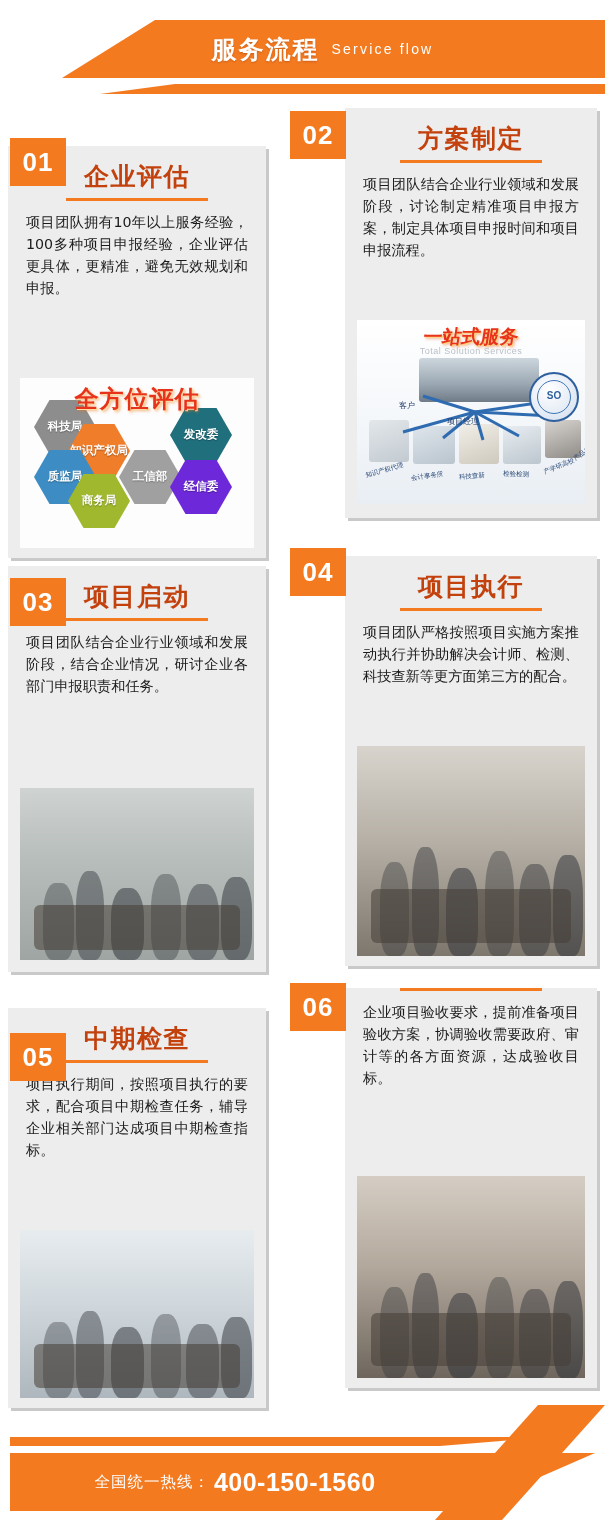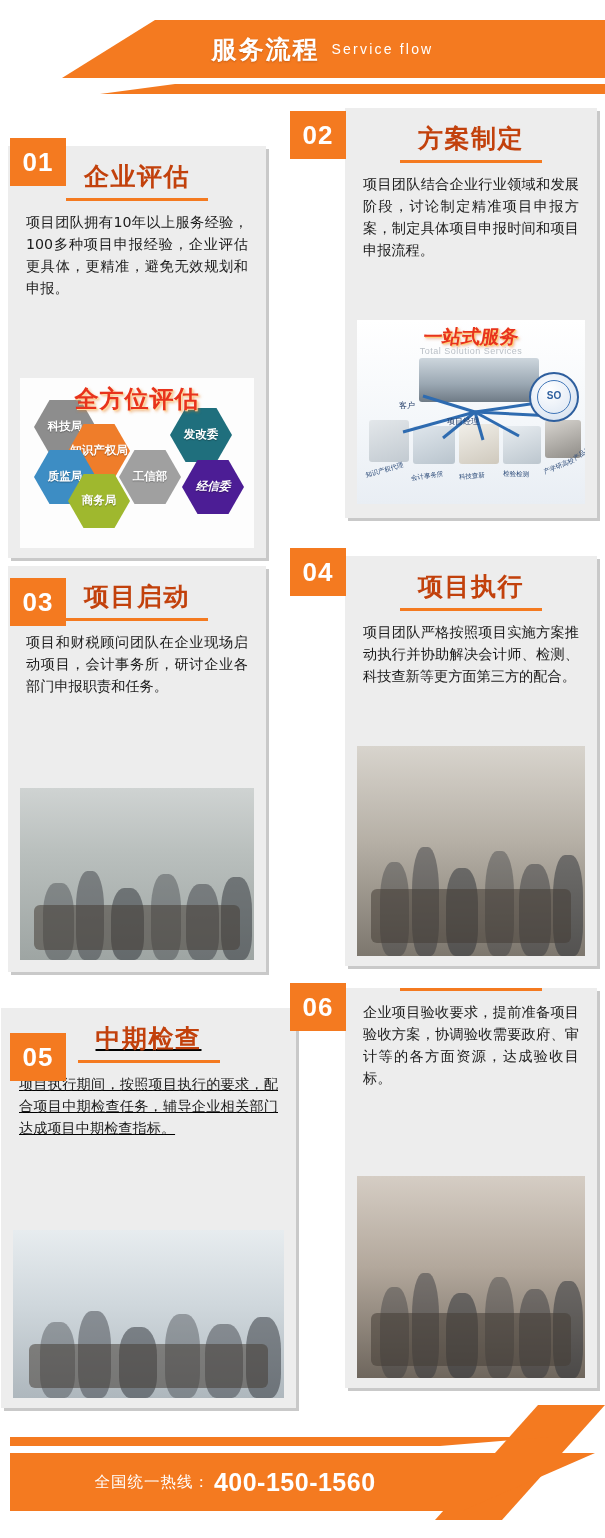--- a/index.html
+++ b/index.html
@@ -183,21 +183,21 @@
           </div>
           <div class="hex" style="left: 14px; top: 72px; background: rgb(61, 141, 196);">
             <div>质监局</div>
           </div>
           <div class="hex" style="left: 99px; top: 72px; background: rgb(160, 160, 160);">
             <div>工信部</div>
           </div>
           <div class="hex" style="left: 48px; top: 96px; background: rgb(159, 184, 46);">
             <div>商务局</div>
           </div>
-          <div class="hex" style="left: 162px; top: 82px; background: #4c1d95; font-style: italic;">
+          <div class="hex" style="left: 150px; top: 82px; background: #6d28d9;">
             <div>经信委</div>
           </div>
         </div>
       </div>
     </div>
     <div class="badge" style="left: 290px; top: 3px;">02</div>
     <div class="card" style="left: 345px; top: 0px; width: 252px; height: 410px;">
       <div class="card-inner">
         <div class="card-title">方案制定</div>
         <div class="title-rule"></div>
@@ -234,21 +234,21 @@
           <div class="ss-lab" style="left: 186px; top: 142px; transform: rotate(-22deg);">产学研高校</div>
           <div class="ss-lab" style="left: 214px; top: 124px; transform: rotate(-34deg);">产品质量监督</div>
         </div>
       </div>
     </div>
     <div class="badge" style="left: 10px; top: 470px;">03</div>
     <div class="card" style="left: 8px; top: 458px; width: 258px; height: 406px;">
       <div class="card-inner">
         <div class="card-title">项目启动</div>
         <div class="title-rule"></div>
-        <div class="card-body">项目和财税顾问团队在企业现场启动项目，会计事务所，研讨企业各部门申报职责和任务。</div>
+        <div class="card-body">项目团队结合企业行业领域和发展阶段，结合企业情况，研讨企业各部门申报职责和任务。</div>
       </div>
       <div class="media" style="position: absolute; left: 6px; right: 6px; top: 222px; height: 172px;">
         <div class="ph ph-room">
           <div class="blob" style="left: 10%; top: 55%; width: 13%; height: 45%; background: rgba(40, 44, 50, 0.35);"></div>
           <div class="blob" style="left: 24%; top: 48%; width: 12%; height: 52%; background: rgba(40, 44, 50, 0.42);"></div>
           <div class="blob" style="left: 39%; top: 58%; width: 14%; height: 42%; background: rgba(40, 44, 50, 0.49);"></div>
           <div class="blob" style="left: 56%; top: 50%; width: 13%; height: 50%; background: rgba(40, 44, 50, 0.35);"></div>
           <div class="blob" style="left: 71%; top: 56%; width: 14%; height: 44%; background: rgba(40, 44, 50, 0.42);"></div>
           <div class="blob" style="left: 86%; top: 52%; width: 13%; height: 48%; background: rgba(40, 44, 50, 0.49);"></div>
           <div style="position: absolute; left: 6%; right: 6%; bottom: 6%; height: 26%; background: rgba(70, 62, 55, 0.55); border-radius: 6px;"></div>
@@ -268,21 +268,21 @@
           <div class="blob" style="left: 24%; top: 48%; width: 12%; height: 52%; background: rgba(40, 44, 50, 0.42);"></div>
           <div class="blob" style="left: 39%; top: 58%; width: 14%; height: 42%; background: rgba(40, 44, 50, 0.49);"></div>
           <div class="blob" style="left: 56%; top: 50%; width: 13%; height: 50%; background: rgba(40, 44, 50, 0.35);"></div>
           <div class="blob" style="left: 71%; top: 56%; width: 14%; height: 44%; background: rgba(40, 44, 50, 0.42);"></div>
           <div class="blob" style="left: 86%; top: 52%; width: 13%; height: 48%; background: rgba(40, 44, 50, 0.49);"></div>
           <div style="position: absolute; left: 6%; right: 6%; bottom: 6%; height: 26%; background: rgba(70, 62, 55, 0.55); border-radius: 6px;"></div>
         </div>
       </div>
     </div>
     <div class="badge" style="left: 10px; top: 925px;">05</div>
-    <div class="card" style="left: 1px; top: 900px; width: 295px; height: 400px; text-decoration: underline;">
+    <div class="card" style="left: 8px; top: 900px; width: 258px; height: 400px;">
       <div class="card-inner">
         <div class="card-title">中期检查</div>
         <div class="title-rule"></div>
         <div class="card-body">项目执行期间，按照项目执行的要求，配合项目中期检查任务，辅导企业相关部门达成项目中期检查指标。</div>
       </div>
       <div class="media" style="position: absolute; left: 6px; right: 6px; top: 222px; height: 168px;">
         <div class="ph ph-show">
           <div class="blob" style="left: 10%; top: 55%; width: 13%; height: 45%; background: rgba(40, 44, 50, 0.35);"></div>
           <div class="blob" style="left: 24%; top: 48%; width: 12%; height: 52%; background: rgba(40, 44, 50, 0.42);"></div>
           <div class="blob" style="left: 39%; top: 58%; width: 14%; height: 42%; background: rgba(40, 44, 50, 0.49);"></div>

